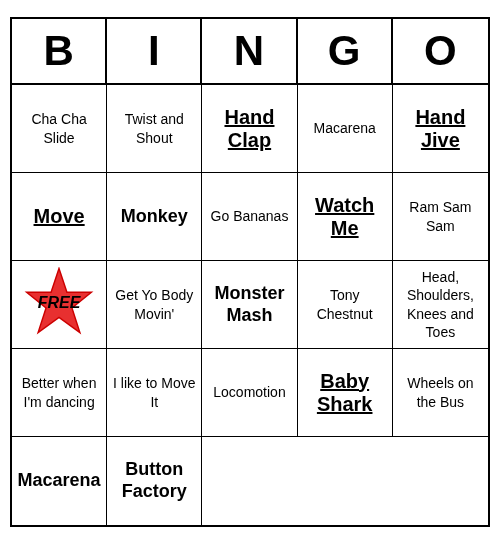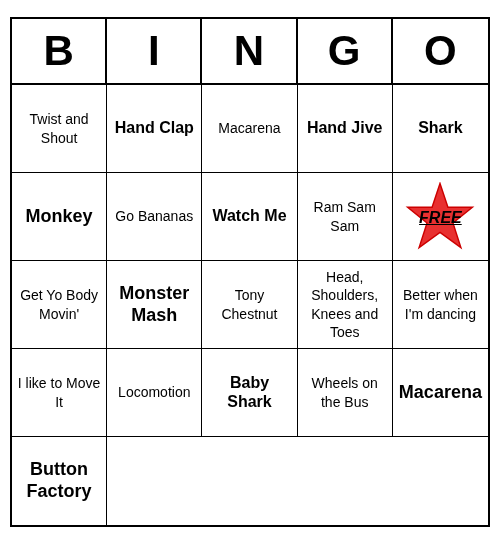--- a/index.html
+++ b/index.html
@@ -52,35 +52,35 @@
     }
     .bingo-cell:nth-child(n+21) {
       border-bottom: none;
     }
     .cell-text {
       font-size: 14px;
       line-height: 1.3;
       word-break: break-word;
     }
     .cell-text.large {
-      font-size: 16px;
+      font-size: 20px;
       font-weight: bold;
       line-height: 1.15;
+      text-decoration: underline;
     }
     .cell-text.medium {
       font-size: 18px;
       font-weight: bold;
       line-height: 1.2;
     }
     .free-space {
       background: #fff;
       display: flex;
-      align-items: flex-end;
+      align-items: flex-start;
       justify-content: center;
-      text-decoration: underline;
     }
     .free-starburst {
       position: relative;
       width: 72px;
       height: 72px;
       display: flex;
       align-items: center;
       justify-content: center;
     }
     .free-starburst svg {
@@ -103,34 +103,37 @@
 
 <div class="bingo-card">
   <div class="bingo-header">
   <div class="bingo-letter">B</div>
       <div class="bingo-letter">I</div>
       <div class="bingo-letter">N</div>
       <div class="bingo-letter">G</div>
       <div class="bingo-letter">O</div>
     </div>
   <div class="bingo-grid">
+  <div class="bingo-cell">
+        <span class="cell-text">Cha Cha Slide</span>
+      </div>
       <div class="bingo-cell">
         <span class="cell-text">Twist and Shout</span>
       </div>
       <div class="bingo-cell">
         <span class="cell-text large">Hand Clap</span>
       </div>
       <div class="bingo-cell">
         <span class="cell-text">Macarena</span>
       </div>
       <div class="bingo-cell">
         <span class="cell-text large">Hand Jive</span>
       </div>
       <div class="bingo-cell">
-        <span class="cell-text large">Shark</span>
+        <span class="cell-text large">Move</span>
       </div>
       <div class="bingo-cell">
         <span class="cell-text medium">Monkey</span>
       </div>
       <div class="bingo-cell">
         <span class="cell-text">Go Bananas</span>
       </div>
       <div class="bingo-cell">
         <span class="cell-text large">Watch Me</span>
       </div>

